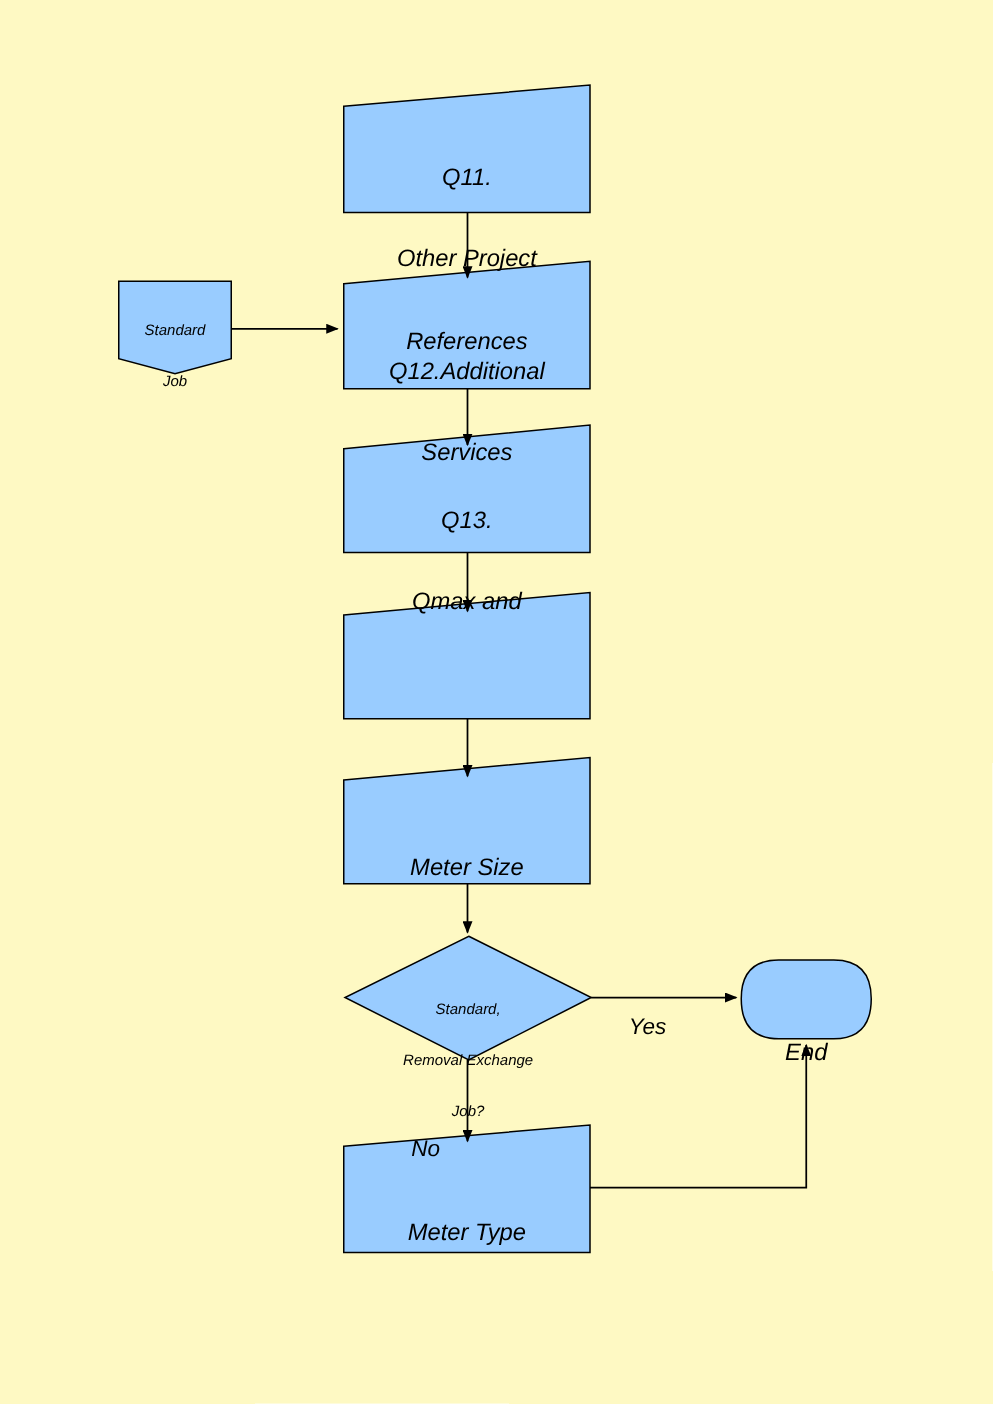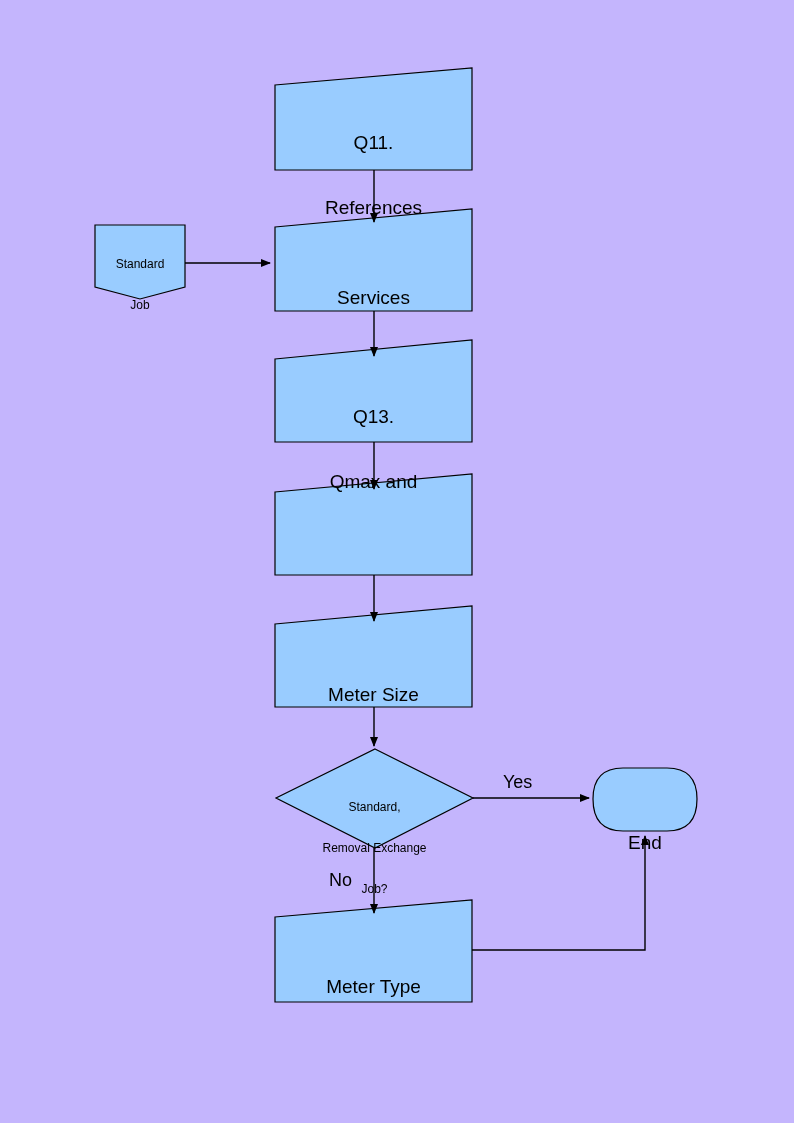--- a/index.html
+++ b/index.html
@@ -45,26 +45,26 @@
   }
   .label-text {
     position: absolute;
     color: #000000;
     font-family: "Liberation Sans", sans-serif;
     white-space: pre;
   }
   .t-lg { font-size: 19px; }
   .t-md { font-size: 12px; }
   .t-sm { font-size: 12px; }
-  .t-edge { font-size: 18px; }
+  .t-edge { font-size: 18px; margin-top: 39px; }
 </style>
 </head>
 <body>
 
-<div id="canvas" style="background: #c4b5fd;">
+<div id="canvas" style="background: #fef9c3; font-style: italic;">
 
   <svg id="diagram-svg" viewBox="0 0 794 1123" xmlns="http://www.w3.org/2000/svg">
     <defs>
       <marker id="arrowhead" markerWidth="10" markerHeight="8" refX="9" refY="4" orient="auto" markerUnits="userSpaceOnUse">
         <polygon points="0,0 10,4 0,8" fill="#000000"></polygon>
       </marker>
     </defs>
 
     <polygon class="node-shape" points="275,85 472,68 472,170 275,170" fill="#99ccff" stroke="#000000"></polygon>
 
@@ -98,29 +98,31 @@
 
     <line class="edge-line" x1="473" y1="798" x2="589" y2="798" marker-end="url(#arrowhead)"></line>
 
     <line class="edge-line" x1="374" y1="848" x2="374" y2="913" marker-end="url(#arrowhead)"></line>
 
     <path class="edge-line" d="M 472,950 L 645,950 L 645,836" marker-end="url(#arrowhead)"></path>
   </svg>
 
   <div class="node-text t-lg" style="left:275px; top:88px; width:197px;">
     <div>Q11.</div>
+    <div>Other Project</div>
     <div>References</div>
   </div>
 
   <div class="node-text t-md" style="left:95px; top:230px; width:90px;">
     <div>Standard</div>
     <div>Job</div>
   </div>
 
   <div class="node-text t-lg" style="left:275px; top:243px; width:197px;">
+    <div>Q12.Additional</div>
     <div>Services</div>
   </div>
 
   <div class="node-text t-lg" style="left:275px; top:362px; width:197px;">
     <div>Q13.</div>
     <div>Qmax and</div>
   </div>
 
 
   <div class="node-text t-lg" style="left:275px; top:640px; width:197px;">

